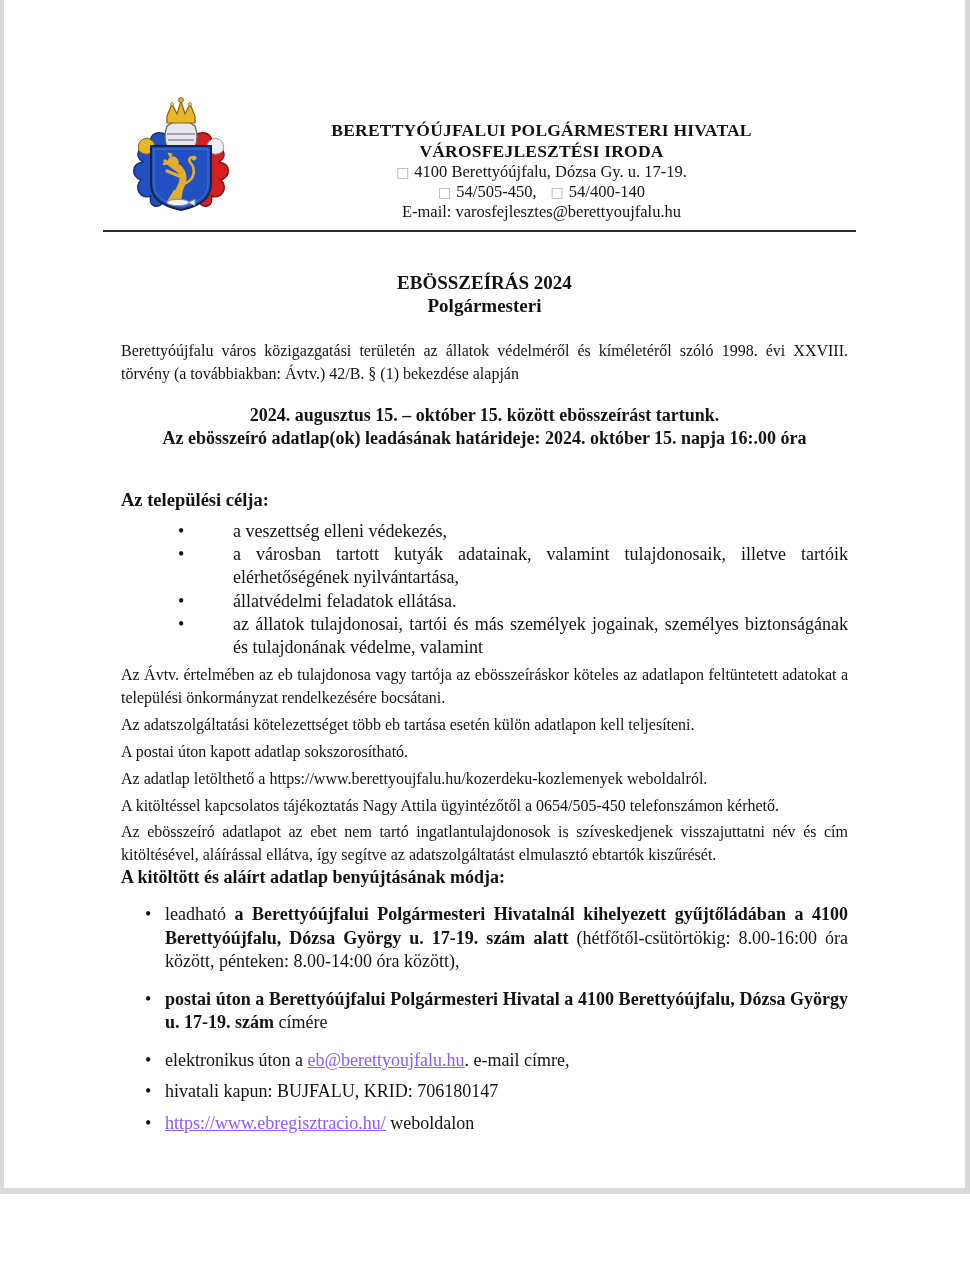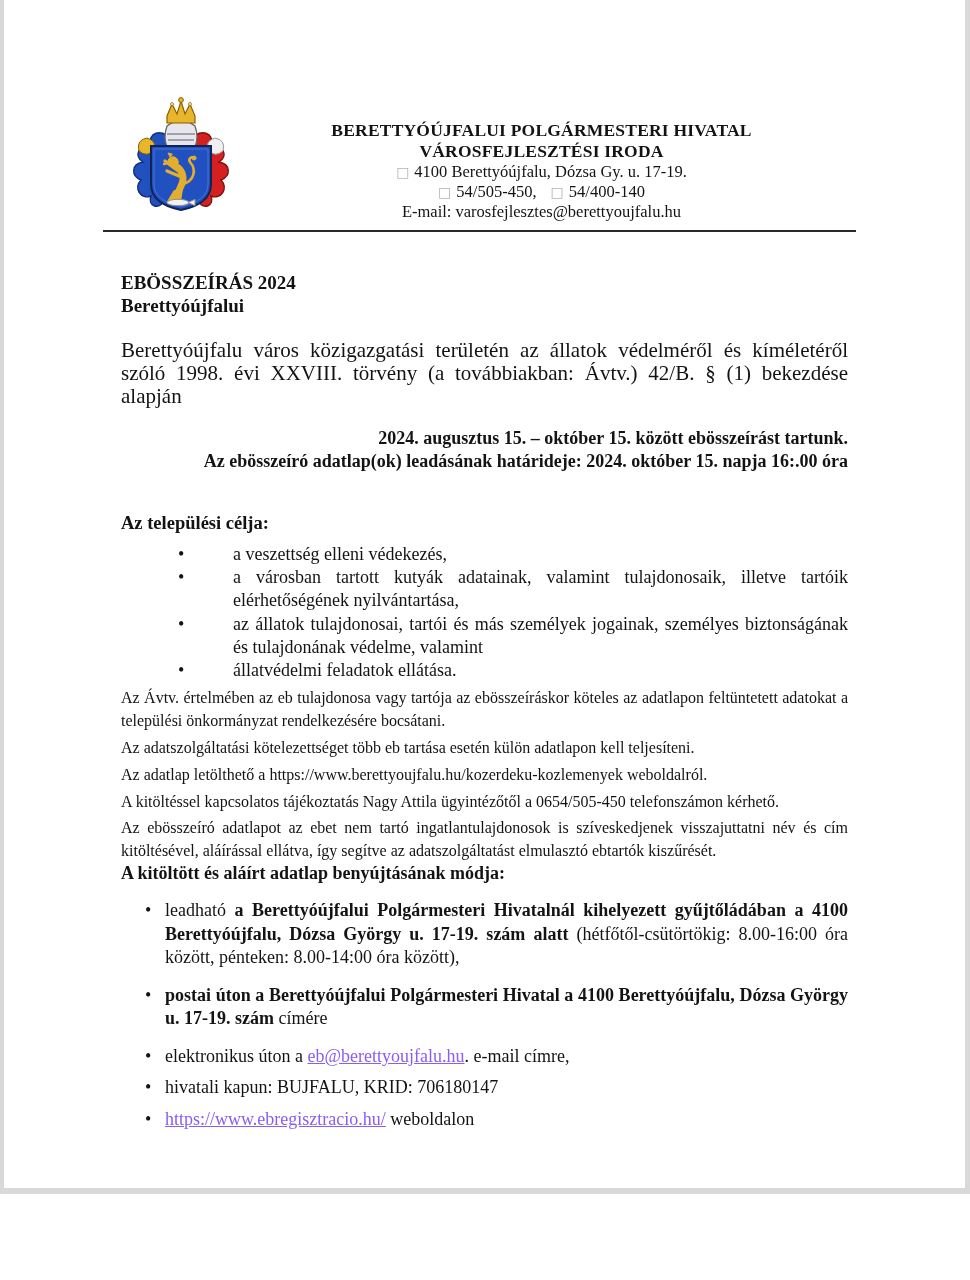--- a/index.html
+++ b/index.html
@@ -21,24 +21,24 @@
   .header{display:flex;padding-top:96px;}
   .crest{width:108px;height:118px;flex:0 0 108px;margin-left:6px;}
   .header-text{flex:1;text-align:center;padding-top:24px;}
   .org1,.org2{font-weight:bold;font-size:17.5px;line-height:21px;letter-spacing:.2px;white-space:nowrap;}
   .hline{font-size:16.5px;line-height:20px;white-space:nowrap;}
   .sq{color:#b3b3b3;font-family:"DejaVu Sans",sans-serif;font-size:14px;margin-right:5px;}
   .sq2{margin-left:14px;}
   .rule{margin-top:8px;margin-left:-18px;width:753px;border-top:2.5px solid #2a2a2a;}
 
   
-  .doc-title{margin-top:40px;font-weight:bold;font-size:19px;line-height:22.5px;}
+  .doc-title{margin-top:40px;text-align:center;font-weight:bold;font-size:19px;line-height:22.5px;}
 
-  .intro{margin:22px 0 0;font-size:21px;line-height:23px;text-align:justify;}
-  .announce{margin-top:19px;text-align:right;font-weight:bold;font-size:18px;line-height:23px;}
+  .intro{margin:22px 0 0;font-size:16px;line-height:23px;text-align:justify;}
+  .announce{margin-top:19px;text-align:center;font-weight:bold;font-size:18px;line-height:23px;}
   .announce div{white-space:nowrap;}
 
   .sec-head{margin-top:39px;font-weight:bold;font-size:18.5px;line-height:23px;}
 
   ul.purpose{margin:8px 0 0;padding:0;list-style:none;}
   ul.purpose li{position:relative;padding-left:112px;font-size:18px;line-height:23.2px;text-align:justify;}
   ul.purpose li::before{content:"\2022";position:absolute;left:57px;top:0;}
 
   .paras p{margin:4px 0 0;font-size:16px;line-height:23px;text-align:justify;}
   .paras p:first-child{margin-top:4px;}
@@ -116,41 +116,42 @@
         <div class="org2">VÁROSFEJLESZTÉSI IRODA</div>
         <div class="hline"><span class="sq">□</span><span>4100 Berettyóújfalu, Dózsa Gy. u. 17-19.</span></div>
         <div class="hline"><span class="sq">□</span><span>54/505-450,</span><span class="sq sq2">□</span><span>54/400-140</span></div>
         <div class="hline">E-mail: varosfejlesztes@berettyoujfalu.hu</div>
       </div>
     </div>
     <div class="rule"></div>
 
     <div class="doc-title">
       <div>EBÖSSZEÍRÁS 2024</div>
-      <div>Berettyóújfalui</div>
+      <div>Polgármesteri</div>
     </div>
 
     <p class="intro">Berettyóújfalu város közigazgatási területén az állatok védelméről és kíméletéről szóló 1998. évi XXVIII. törvény (a továbbiakban: Ávtv.) 42/B. § (1) bekezdése alapján</p>
 
     <div class="announce">
       <div>2024. augusztus 15. – október 15. között ebösszeírást tartunk.</div>
       <div>Az ebösszeíró adatlap(ok) leadásának határideje: 2024. október 15. napja 16:.00 óra</div>
     </div>
 
     <div class="sec-head">Az települési célja:</div>
     <ul class="purpose">
       <li>a veszettség elleni védekezés,</li>
       <li>a városban tartott kutyák adatainak, valamint tulajdonosaik, illetve tartóik elérhetőségének nyilvántartása,</li>
+      <li>állatvédelmi feladatok ellátása.</li>
       <li>az állatok tulajdonosai, tartói és más személyek jogainak, személyes biztonságának és tulajdonának védelme, valamint</li>
-      <li>állatvédelmi feladatok ellátása.</li>
     </ul>
 
     <div class="paras">
       <p>Az Ávtv. értelmében az eb tulajdonosa vagy tartója az ebösszeíráskor köteles az adatlapon feltüntetett adatokat a települési önkormányzat rendelkezésére bocsátani.</p>
       <p>Az adatszolgáltatási kötelezettséget több eb tartása esetén külön adatlapon kell teljesíteni.</p>
+      <p>A postai úton kapott adatlap sokszorosítható.</p>
       <p>Az adatlap letölthető a https://www.berettyoujfalu.hu/kozerdeku-kozlemenyek weboldalról.</p>
       <p>A kitöltéssel kapcsolatos tájékoztatás Nagy Attila ügyintézőtől a 0654/505-450 telefonszámon kérhető.</p>
       <p class="tight">Az ebösszeíró adatlapot az ebet nem tartó ingatlantulajdonosok is szíveskedjenek visszajuttatni név és cím kitöltésével, aláírással ellátva, így segítve az adatszolgáltatást elmulasztó ebtartók kiszűrését.</p>
     </div>
 
     <div class="sub-head">A kitöltött és aláírt adatlap benyújtásának módja:</div>
     <ul class="submit">
       <li class="gap"><span>leadható </span><span class="b">a Berettyóújfalui Polgármesteri Hivatalnál kihelyezett gyűjtőládában a 4100 Berettyóújfalu, Dózsa György u. 17-19. szám alatt</span><span> (hétfőtől-csütörtökig: 8.00-16:00 óra között, pénteken: 8.00-14:00 óra között),</span></li>
       <li class="gap"><span class="b">postai úton a Berettyóújfalui Polgármesteri Hivatal a 4100 Berettyóújfalu, Dózsa György u. 17-19. szám</span><span> címére</span></li>
       <li class="gap"><span>elektronikus úton a </span><a class="lnk">eb@berettyoujfalu.hu</a><span>. e-mail címre,</span></li>

